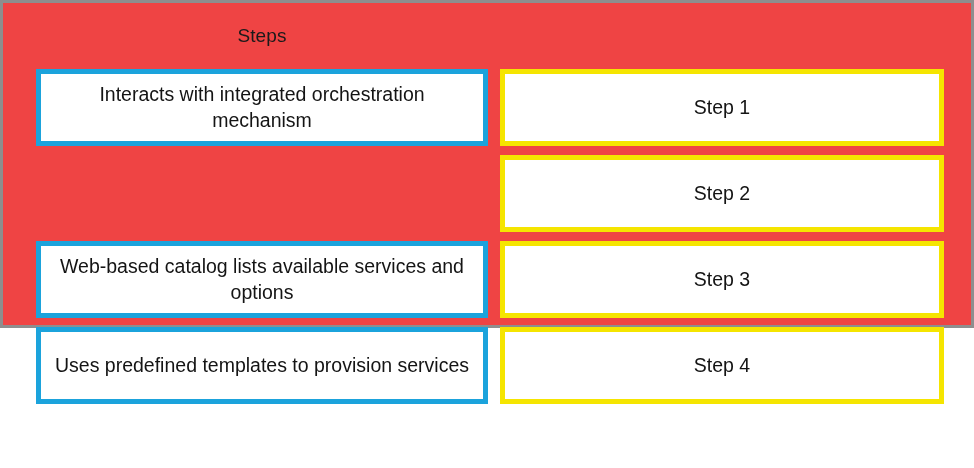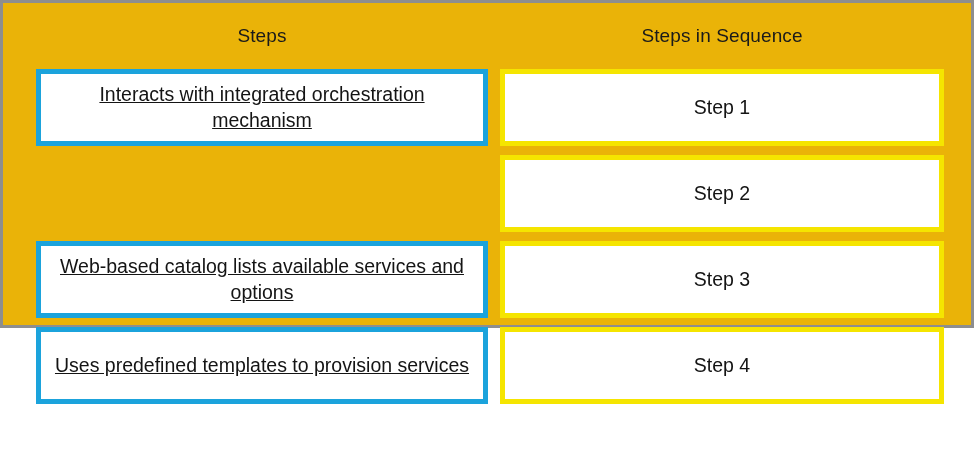--- a/index.html
+++ b/index.html
@@ -11,21 +11,21 @@
     width: 974px;
     height: 468px;
     font-family: "Liberation Sans", sans-serif;
     overflow: hidden;
   }
   #screen {
     position: relative;
     width: 974px;
     height: 328px;
     box-sizing: border-box;
-    background: #eab308;
+    background: #ef4444;
     border: 3px solid #8e8e8e;
   }
   .column-header {
     position: absolute;
     font-size: 19px;
     color: #1a1a1a;
     text-align: center;
     white-space: nowrap;
     letter-spacing: 0.1px;
   }
@@ -53,21 +53,20 @@
   }
   .box-steps {
     left: 33px;
     width: 452px;
     height: 77px;
     border: 5px solid #1ba3dc;
   }
   .box-steps .box-text {
     padding: 0 8px;
     max-width: 430px;
-    text-decoration: underline;
   }
   .box-seq {
     left: 497px;
     width: 444px;
     height: 77px;
     border: 5px solid #f5e500;
     text-align: center;
   }
   .box-seq .box-text {
     padding: 0 14px;
@@ -77,21 +76,20 @@
   .row-2 { top: 238px; }
   .row-3 { top: 324px; }
 </style>
 </head>
 <body>
 
 <div id="screen">
 
   <div class="column-header" id="header-steps">Steps</div>
 
-  <div class="column-header" id="header-sequence">Steps in Sequence</div>
 
   <div class="box box-steps row-0">
     <span class="box-text">Interacts with integrated orchestration mechanism</span>
   </div>
 
 
   <div class="box box-steps row-2">
     <span class="box-text">Web-based catalog lists available services and options</span>
   </div>
 

